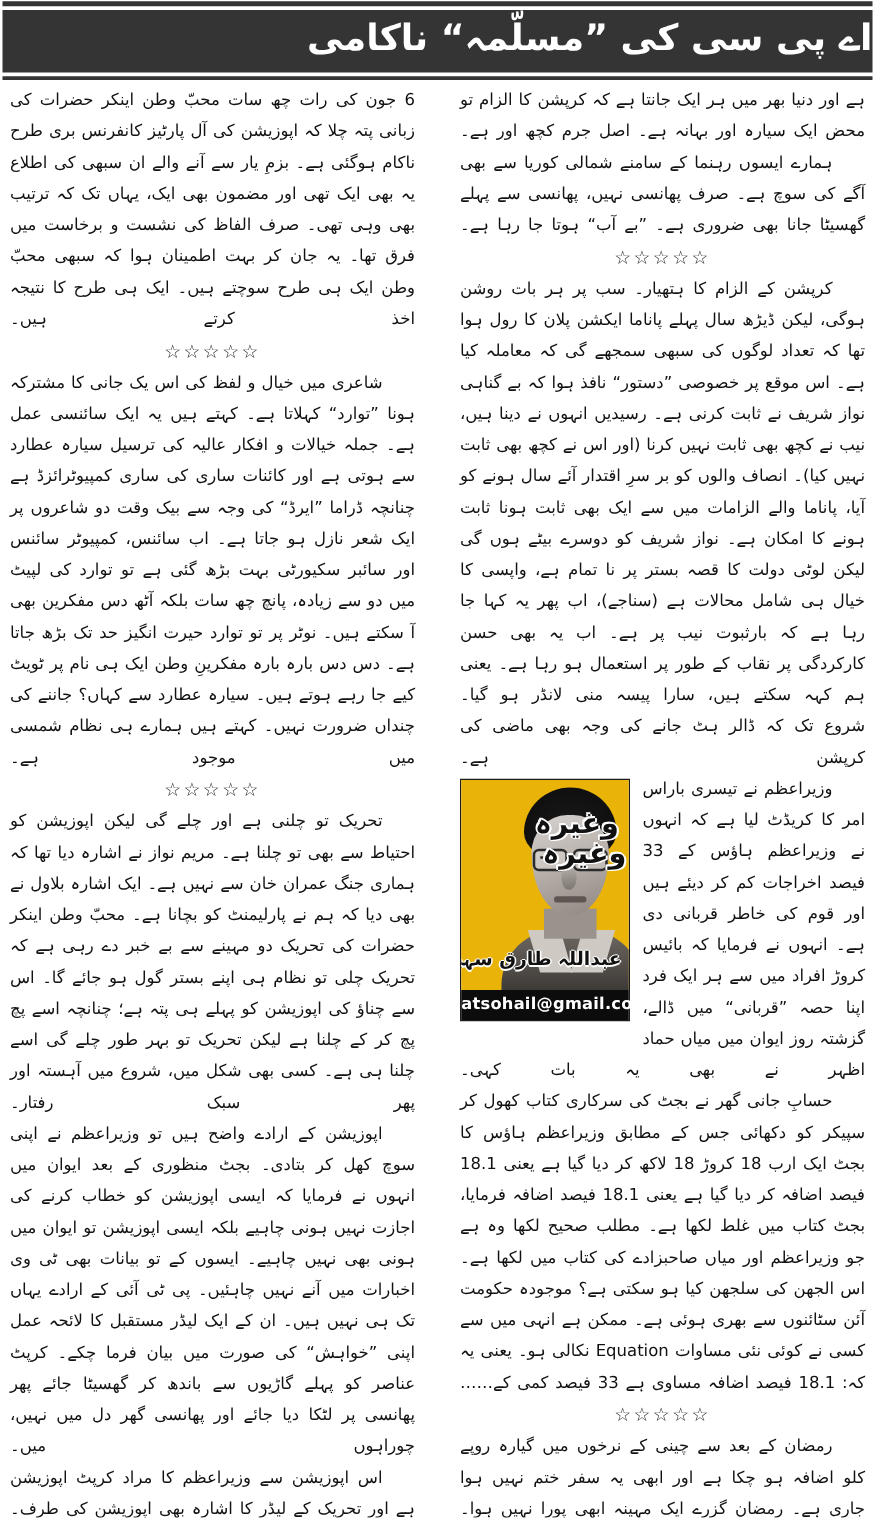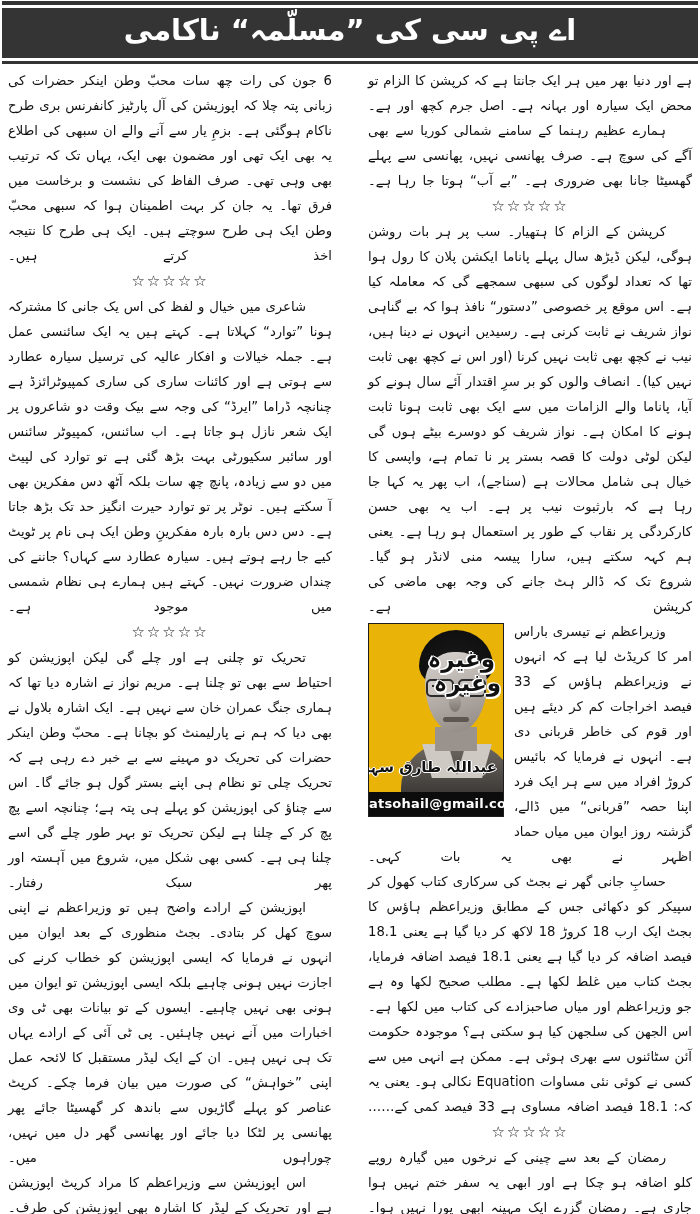--- a/index.html
+++ b/index.html
@@ -39,21 +39,20 @@
     width: 696px; height: 4px;
     background: #343434;
   }
   .headline-inner {
     position: absolute;
     top: 8px; left: 2px;
     width: 696px; height: 50px;
     background: #343434;
     display: flex;
     align-items: center;
-    justify-content: center;
     overflow: hidden;
   }
   .headline-text {
     color: #ffffff;
     font-size: 29px;
     font-weight: 700;
     line-height: 1.1;
     letter-spacing: 0.5px;
     white-space: nowrap;
     padding-bottom: 4px;
@@ -278,21 +277,21 @@
       <div class="stars">☆☆☆☆☆</div>
       <p class="para indent">شاعری میں خیال و لفظ کی اس یک جانی کا مشترکہ ہونا ”توارد“ کہلاتا ہے۔ کہتے ہیں یہ ایک سائنسی عمل ہے۔ جملہ خیالات و افکار عالیہ کی ترسیل سیارہ عطارد سے ہوتی ہے اور کائنات ساری کی ساری کمپیوٹرائزڈ ہے چنانچہ ڈراما ”ایرڈ“ کی وجہ سے بیک وقت دو شاعروں پر ایک شعر نازل ہو جاتا ہے۔ اب سائنس، کمپیوٹر سائنس اور سائبر سکیورٹی بہت بڑھ گئی ہے تو توارد کی لپیٹ میں دو سے زیادہ، پانچ چھ سات بلکہ آٹھ دس مفکرین بھی آ سکتے ہیں۔ نوٹر پر تو توارد حیرت انگیز حد تک بڑھ جاتا ہے۔ دس دس بارہ بارہ مفکرینِ وطن ایک ہی نام پر ٹویٹ کیے جا رہے ہوتے ہیں۔ سیارہ عطارد سے کہاں؟ جاننے کی چنداں ضرورت نہیں۔ کہتے ہیں ہمارے ہی نظام شمسی میں موجود ہے۔</p>
       <div class="stars">☆☆☆☆☆</div>
       <p class="para indent">تحریک تو چلنی ہے اور چلے گی لیکن اپوزیشن کو احتیاط سے بھی تو چلنا ہے۔ مریم نواز نے اشارہ دیا تھا کہ ہماری جنگ عمران خان سے نہیں ہے۔ ایک اشارہ بلاول نے بھی دیا کہ ہم نے پارلیمنٹ کو بچانا ہے۔ محبّ وطن اینکر حضرات کی تحریک دو مہینے سے بے خبر دے رہی ہے کہ تحریک چلی تو نظام ہی اپنے بستر گول ہو جائے گا۔ اس سے چناؤ کی اپوزیشن کو پہلے ہی پتہ ہے؛ چنانچہ اسے پچ پچ کر کے چلنا ہے لیکن تحریک تو بہر طور چلے گی اسے چلنا ہی ہے۔ کسی بھی شکل میں، شروع میں آہستہ اور پھر سبک رفتار۔</p>
       <p class="para indent">اپوزیشن کے ارادے واضح ہیں تو وزیراعظم نے اپنی سوچ کھل کر بتادی۔ بجٹ منظوری کے بعد ایوان میں انہوں نے فرمایا کہ ایسی اپوزیشن کو خطاب کرنے کی اجازت نہیں ہونی چاہیے بلکہ ایسی اپوزیشن تو ایوان میں ہونی بھی نہیں چاہیے۔ ایسوں کے تو بیانات بھی ٹی وی اخبارات میں آنے نہیں چاہئیں۔ پی ٹی آئی کے ارادے یہاں تک ہی نہیں ہیں۔ ان کے ایک لیڈر مستقبل کا لائحہ عمل اپنی ”خواہش“ کی صورت میں بیان فرما چکے۔ کرپٹ عناصر کو پہلے گاڑیوں سے باندھ کر گھسیٹا جائے پھر پھانسی پر لٹکا دیا جائے اور پھانسی گھر دل میں نہیں، چوراہوں میں۔</p>
       <p class="para indent last">اس اپوزیشن سے وزیراعظم کا مراد کرپٹ اپوزیشن ہے اور تحریک کے لیڈر کا اشارہ بھی اپوزیشن کی طرف۔ ان کا ”ماڈل“ شمالی کوریا ہے جہاں عظیم رہنما کے خیالات سے اختلاف یا انحراف کرنے والے کو ”کرپٹ“ قرار دے کر گولی سے اڑا دیا جاتا ہے۔ آئے دن ایسی خبر آتی</p>
     </div>
 
     <div class="col col-left">
       <p class="para">ہے اور دنیا بھر میں ہر ایک جانتا ہے کہ کرپشن کا الزام تو محض ایک سیارہ اور بہانہ ہے۔ اصل جرم کچھ اور ہے۔</p>
-      <p class="para indent">ہمارے عظیم رہنما کے سامنے شمالی کوریا سے بھی آگے کی سوچ ہے۔ صرف پھانسی نہیں، پھانسی سے پہلے گھسیٹا جانا بھی ضروری ہے۔ ”بے آب“ ہوتا جا رہا ہے۔</p>
+      <p class="para indent">ہمارے ایسوں رہنما کے سامنے شمالی کوریا سے بھی آگے کی سوچ ہے۔ صرف پھانسی نہیں، پھانسی سے پہلے گھسیٹا جانا بھی ضروری ہے۔ ”بے آب“ ہوتا جا رہا ہے۔</p>
       <div class="stars">☆☆☆☆☆</div>
       <p class="para indent">کرپشن کے الزام کا ہتھیار۔ سب پر ہر بات روشن ہوگی، لیکن ڈیڑھ سال پہلے پاناما ایکشن پلان کا رول ہوا تھا کہ تعداد لوگوں کی سبھی سمجھے گی کہ معاملہ کیا ہے۔ اس موقع پر خصوصی ”دستور“ نافذ ہوا کہ بے گناہی نواز شریف نے ثابت کرنی ہے۔ رسیدیں انہوں نے دینا ہیں، نیب نے کچھ بھی ثابت نہیں کرنا (اور اس نے کچھ بھی ثابت نہیں کیا)۔ انصاف والوں کو بر سرِ اقتدار آئے سال ہونے کو آیا، پاناما والے الزامات میں سے ایک بھی ثابت ہونا ثابت ہونے کا امکان ہے۔ نواز شریف کو دوسرے بیٹے ہوں گی لیکن لوٹی دولت کا قصہ بستر پر نا تمام ہے، واپسی کا خیال ہی شامل محالات ہے (سناجے)، اب پھر یہ کہا جا رہا ہے کہ بارثبوت نیب پر ہے۔ اب یہ بھی حسن کارکردگی پر نقاب کے طور پر استعمال ہو رہا ہے۔ یعنی ہم کہہ سکتے ہیں، سارا پیسہ منی لانڈر ہو گیا۔</p>
       <p class="para">شروع تک کہ ڈالر ہٹ جانے کی وجہ بھی ماضی کی کرپشن ہے۔</p>
 
       <div class="author-block">
         <div class="author-photo">
           <div class="portrait">
             <div class="shoulders"></div>
             <div class="collarL"></div>
             <div class="collarR"></div>

